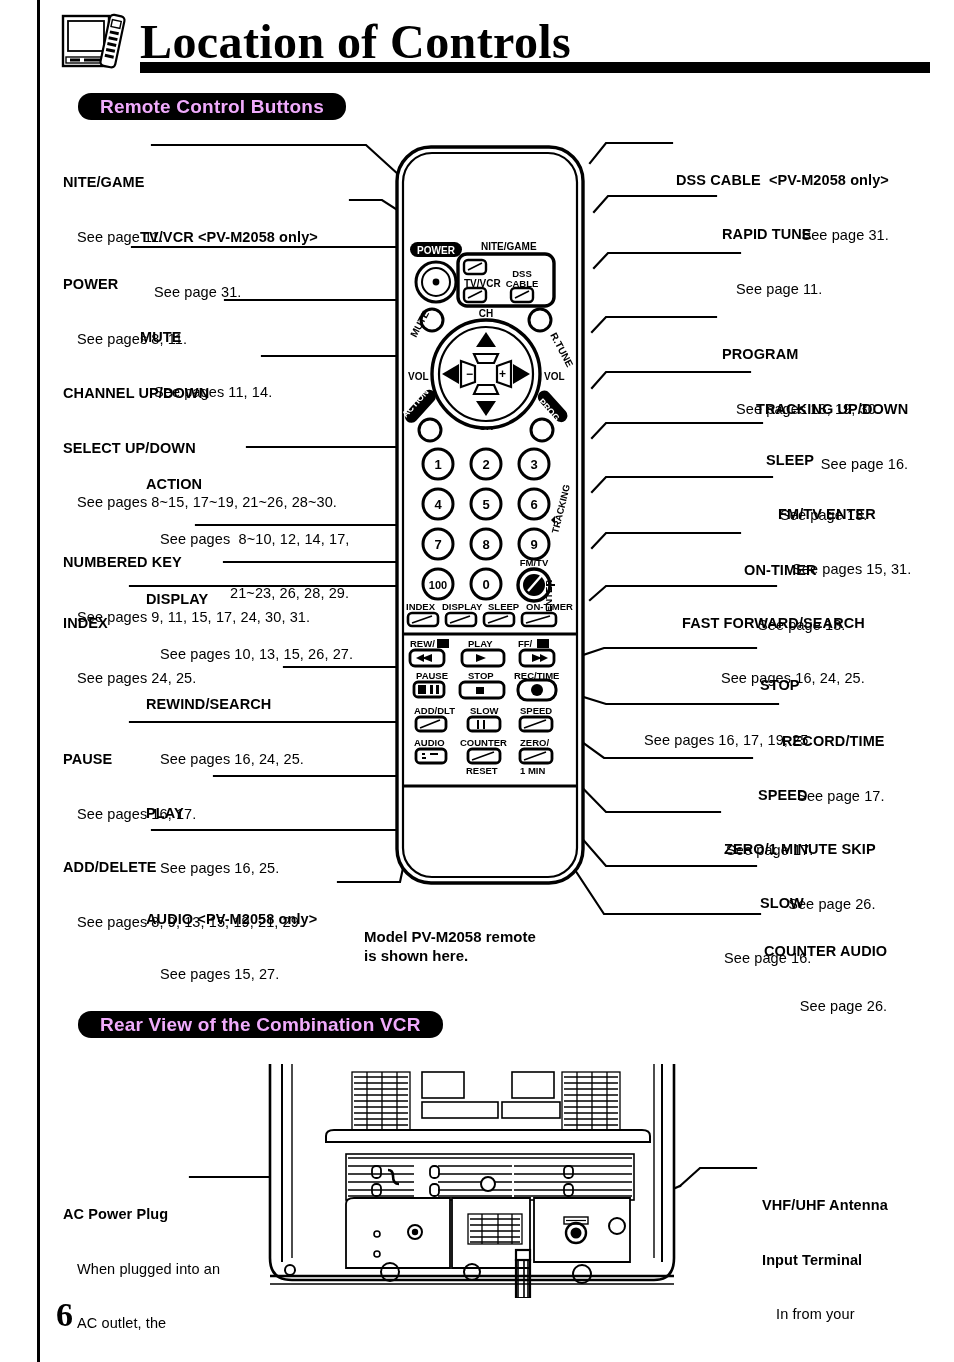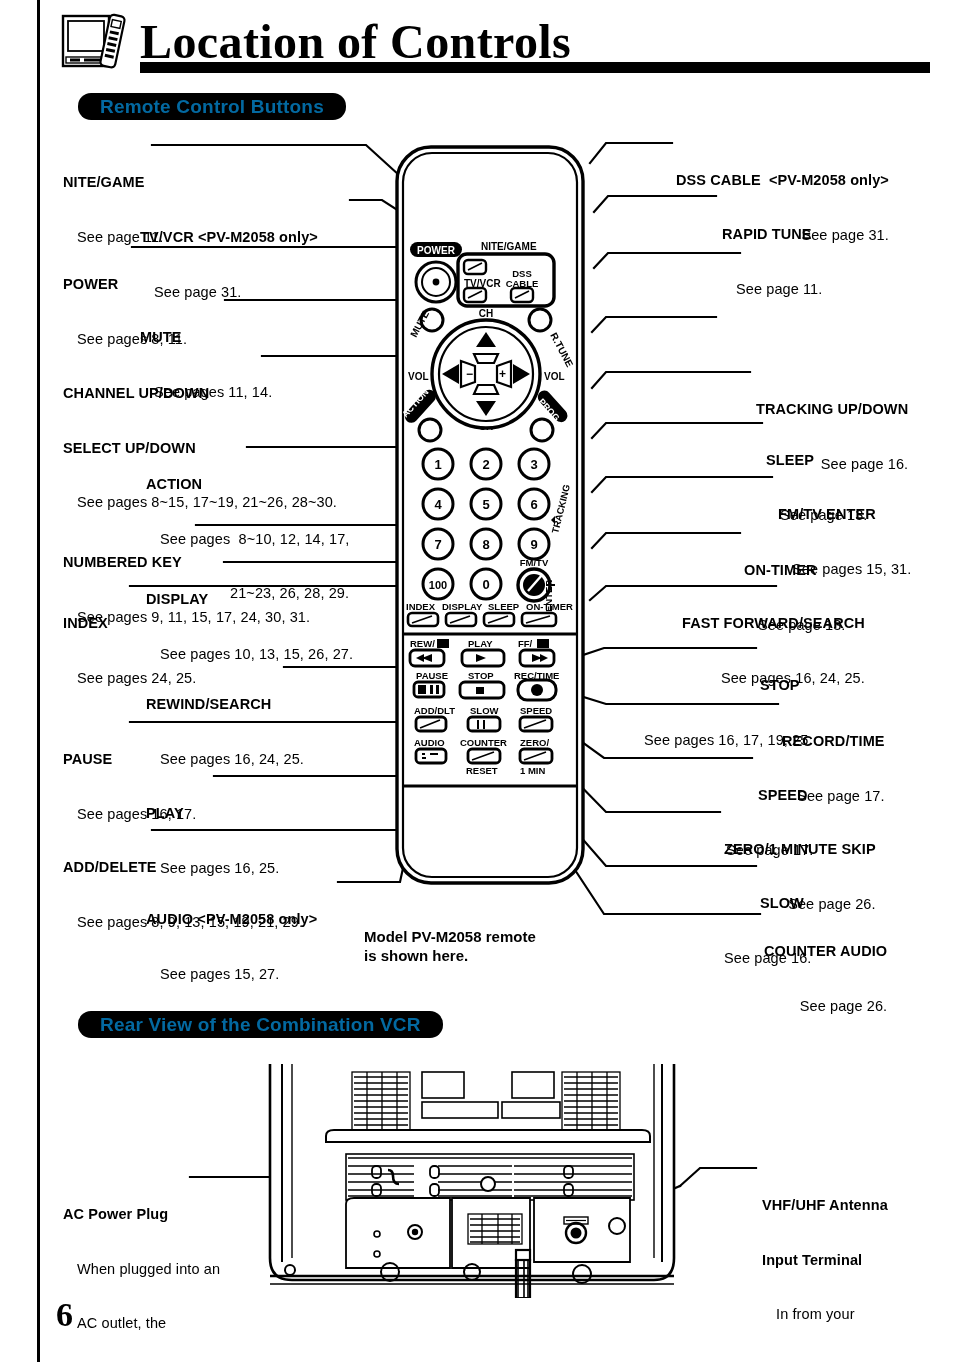--- a/index.html
+++ b/index.html
@@ -18,21 +18,21 @@
   }
   .hdr-rule{position:absolute;left:140px;top:62px;width:790px;height:11px;background:#000;}
   .hdr-rule:after{content:"";position:absolute;right:-4px;top:3px;width:8px;height:8px;background:#fff;
     border-left:4px solid #000;box-sizing:border-box;}
 
   
   .left-rule{position:absolute;left:37px;top:0;width:3px;height:1362px;background:#000;}
 
   
   .banner{
-    position:absolute;background:#000;color:#0369a1;border-radius:13px;
+    position:absolute;background:#000;color:#f0abfc;border-radius:13px;
     font-size:19px;font-weight:bold;display:flex;align-items:center;
     padding:0 22px;letter-spacing:.2px;white-space:nowrap;
   }
   #banner-remote{left:78px;top:93px;height:27px;}
   #banner-rear{left:78px;top:1011px;height:27px;}
 
   
   .cal{position:absolute;line-height:1.18;white-space:pre;}
   .cal .t{font-size:14.5px;font-weight:bold;letter-spacing:.1px;}
   .cal .s{font-size:14.5px;font-weight:normal;letter-spacing:.1px;margin-left:14px;}
@@ -182,20 +182,24 @@
   </div>
 
   <div class="cal" style="left:676px;top:134px">
     <div class="t">DSS CABLE  &lt;PV-M2058 only&gt;</div>
     <div class="s" style="text-align:right">See page 31.</div>
   </div>
   <div class="cal" style="left:722px;top:188px">
     <div class="t">RAPID TUNE</div>
     <div class="s">See page 11.</div>
   </div>
+  <div class="cal" style="left:722px;top:308px">
+    <div class="t">PROGRAM</div>
+    <div class="s">See pages 18, 19, 30.</div>
+  </div>
   <div class="cal" style="left:756px;top:363px">
     <div class="t">TRACKING UP/DOWN</div>
     <div class="s" style="text-align:right">See page 16.</div>
   </div>
   <div class="cal" style="left:766px;top:414px">
     <div class="t">SLEEP</div>
     <div class="s">See page 13.</div>
   </div>
   <div class="cal" style="left:778px;top:468px">
     <div class="t">FM/TV ENTER</div>

